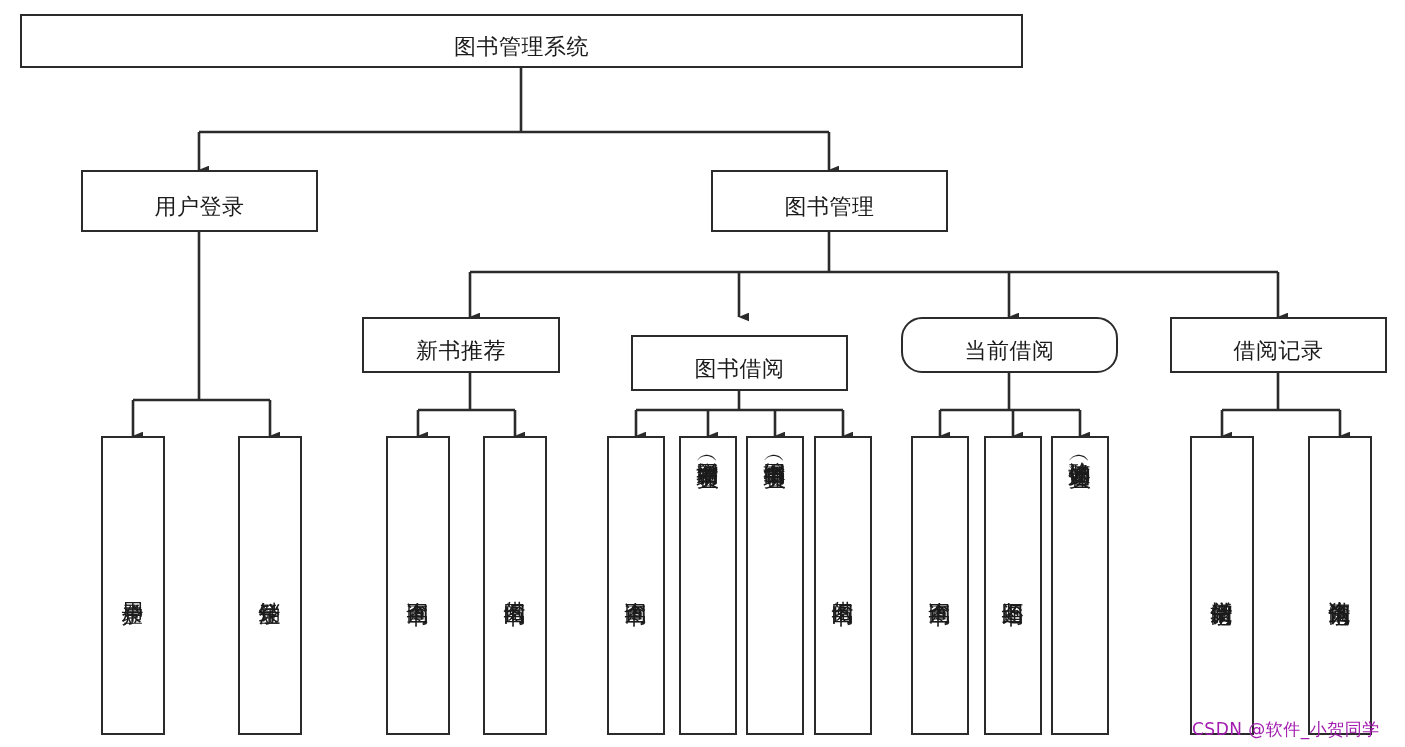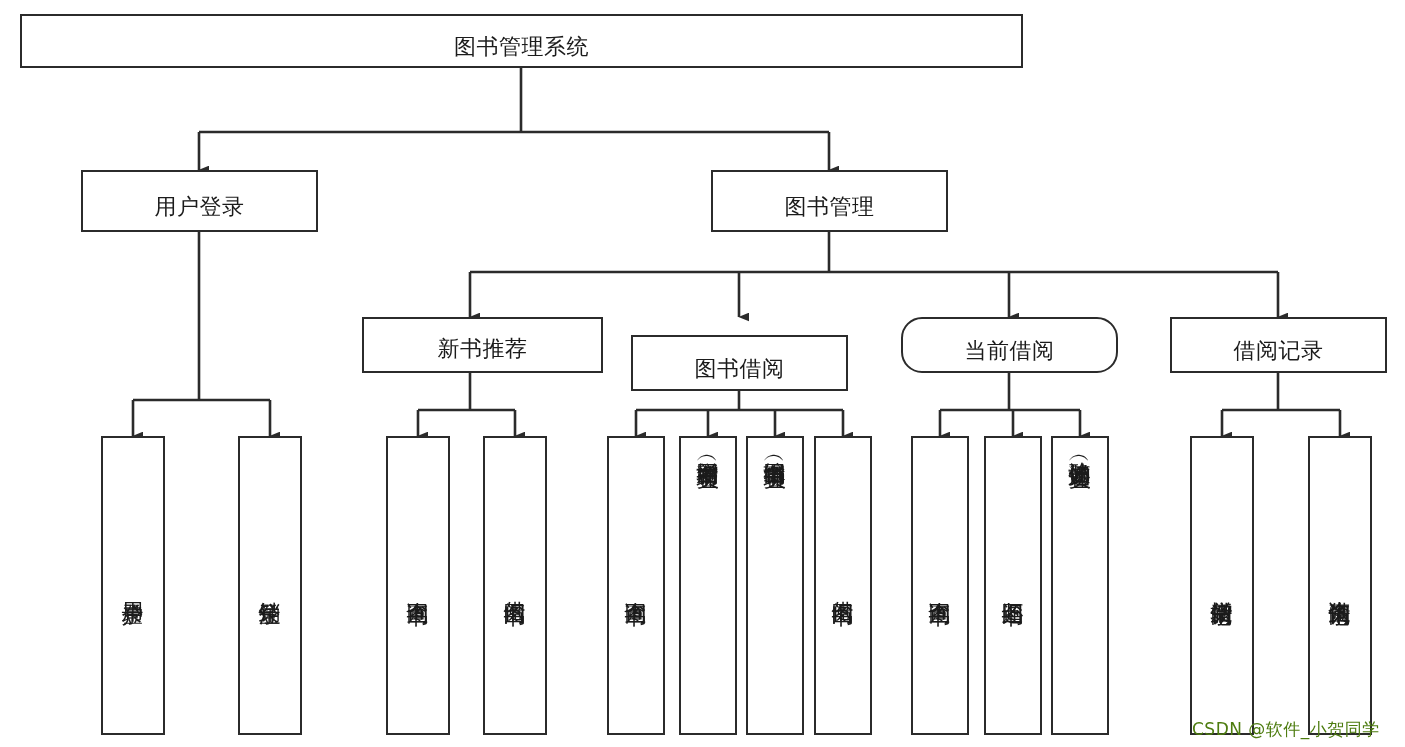--- a/index.html
+++ b/index.html
@@ -129,21 +129,21 @@
     <span class="node-label">图书管理系统</span>
   </div>
 
   <div class="node node-h" style="left: 81px; top: 170px; width: 237px; height: 62px;">
     <span class="node-label">用户登录</span>
   </div>
   <div class="node node-h" style="left: 711px; top: 170px; width: 237px; height: 62px;">
     <span class="node-label">图书管理</span>
   </div>
 
-  <div class="node node-h" style="left: 362px; top: 317px; width: 241px; height: 56px; font-family: Liberation Mono, monospace;">
+  <div class="node node-h" style="left: 362px; top: 317px; width: 198px; height: 56px;">
     <span class="node-label">新书推荐</span>
   </div>
   <div class="node node-h" style="left: 631px; top: 335px; width: 217px; height: 56px;">
     <span class="node-label">图书借阅</span>
   </div>
   <div class="node node-h" style="left: 901px; top: 317px; width: 217px; height: 56px; border-radius: 21px;">
     <span class="node-label">当前借阅</span>
   </div>
   <div class="node node-h" style="left: 1170px; top: 317px; width: 217px; height: 56px;">
     <span class="node-label">借阅记录</span>
@@ -182,15 +182,15 @@
   <div class="node node-v" style="left: 1051px; top: 436px; width: 58px; height: 299px;">
     <span class="node-label">确认归还（管理员）</span>
   </div>
   <div class="node node-v center" style="left: 1190px; top: 436px; width: 64px; height: 299px;">
     <span class="node-label">新增借阅记录</span>
   </div>
   <div class="node node-v center" style="left: 1308px; top: 436px; width: 64px; height: 299px;">
     <span class="node-label">查询借阅记录</span>
   </div>
 
-  <div class="watermark" style="left: 1192px; top: 718px; color: #4d7c0f;">CSDN @软件_小贺同学</div>
+  <div class="watermark" style="left: 1192px; top: 718px; color: #a21caf;">CSDN @软件_小贺同学</div>
 
 </div>
 
 </body></html>

